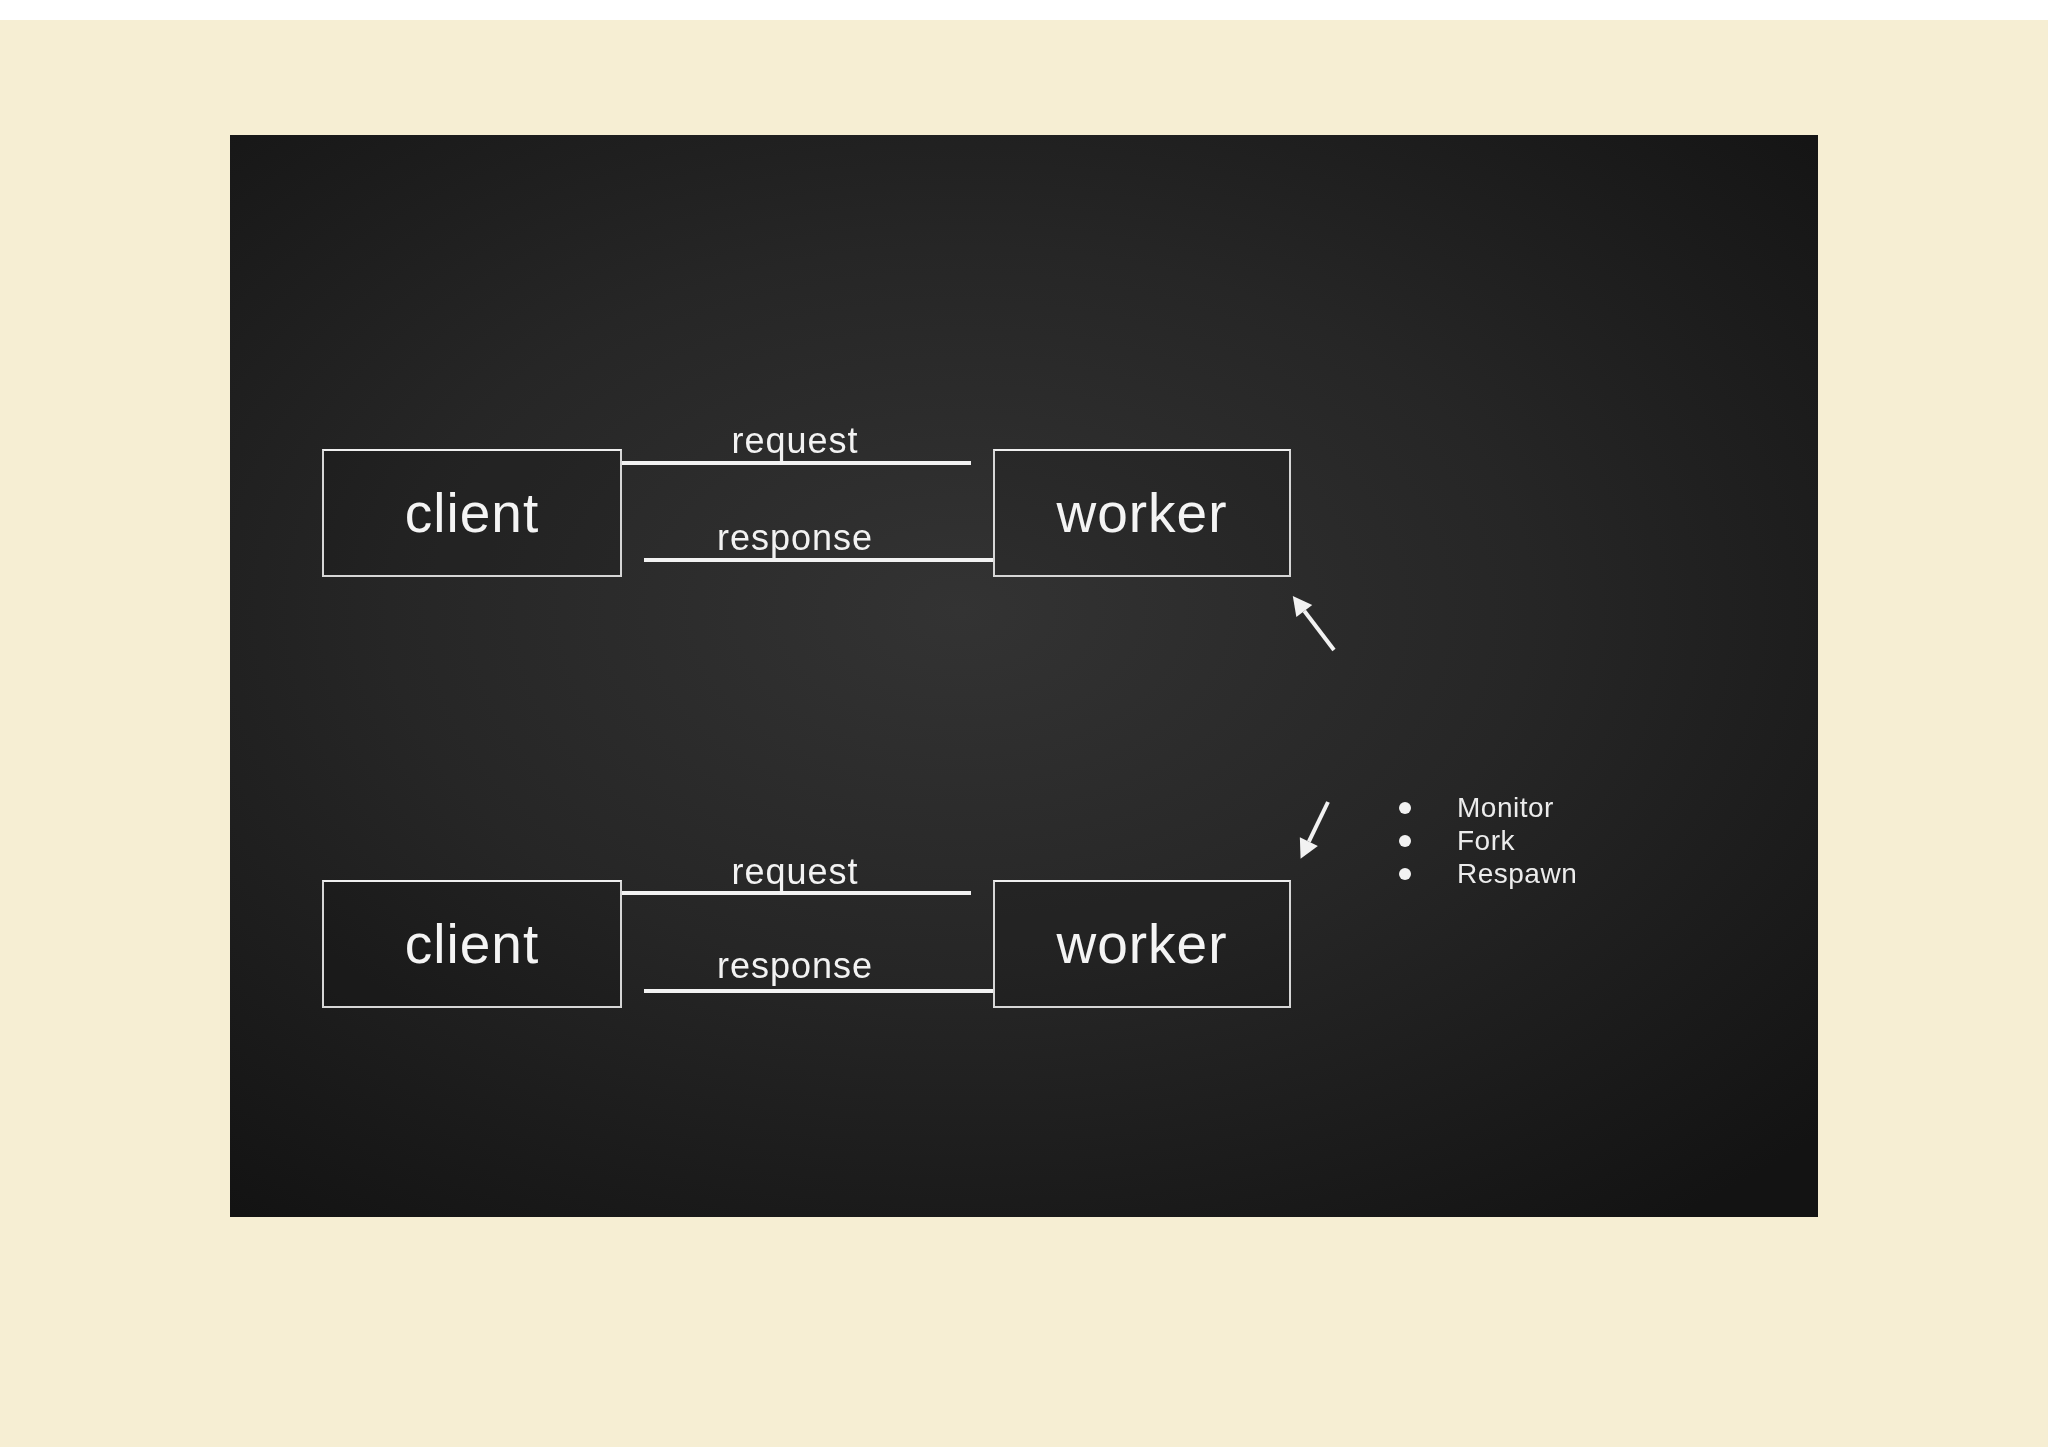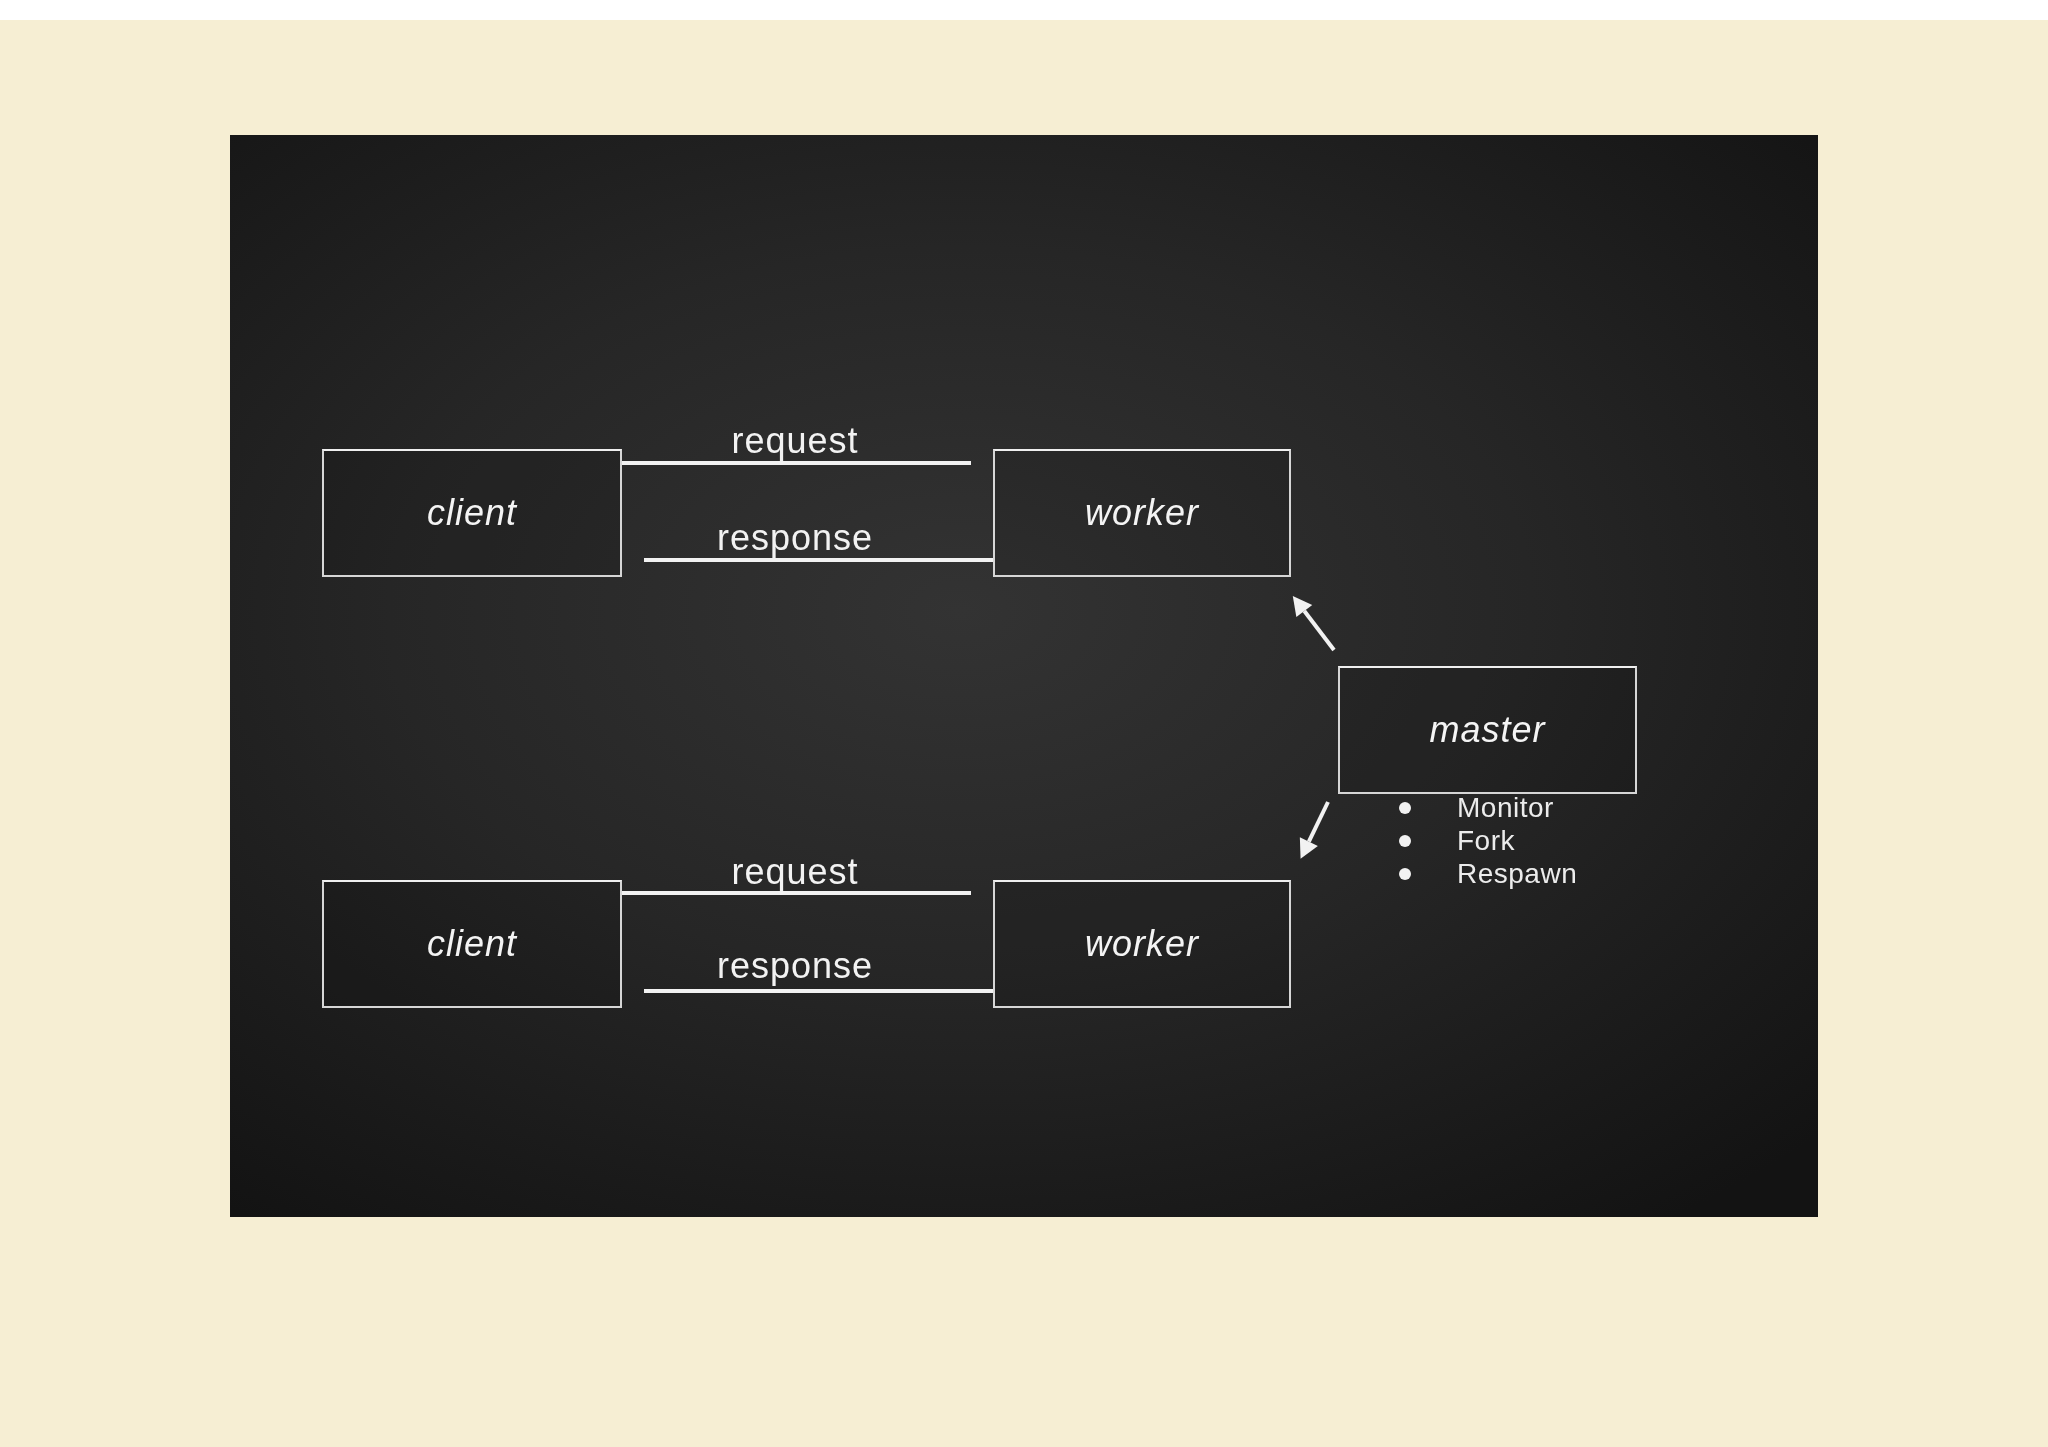--- a/index.html
+++ b/index.html
@@ -16,23 +16,22 @@
   .slide{
     position:absolute;left:230px;top:135px;width:1588px;height:1082px;
     background:radial-gradient(ellipse 75% 70% at 46% 44%, #333333 0%, #262626 48%, #1b1b1b 78%, #131313 100%);
   }
   .box{
     position:absolute;
     border:2px solid #d6d6d6;
     border-top-color:#efefef;
     box-sizing:border-box;
     display:flex;align-items:center;justify-content:center;
-    color:#f4f4f4;font-size:36px;letter-spacing:1px;
+    color:#f4f4f4;font-size:55px;letter-spacing:1px;
     background:rgba(0,0,0,0.10);
-    font-style:italic;
   }
   .nginx-box{
     position:absolute;left:697px;top:181px;width:788px;height:777px;
     border:2px solid #dedede;box-sizing:border-box;
   }
   .nginx-label{
     position:absolute;top:44px;right:20px;
     color:#f5f5f5;font-size:38px;font-weight:bold;letter-spacing:1px;
   }
   .client-top{left:92px;top:314px;width:300px;height:128px;}
@@ -90,23 +89,20 @@
   <div class="h-arrow" style="left:392px;top:756px;width:349px;">
     <span class="head head-right"></span>
   </div>
   <div class="arrow-label" style="left:565px;top:716px;">request</div>
 
   <div class="h-arrow" style="left:414px;top:854px;width:349px;">
     <span class="head head-left"></span>
   </div>
   <div class="arrow-label" style="left:565px;top:810px;">response</div>
 
-  <div class="box master-box">
-    <span>master</span>
-  </div>
 
   <div class="d-arrow" style="left:1104px;top:513px;width:49px;transform:rotate(-127.3deg);">
     <span class="head"></span>
   </div>
   <div class="d-arrow" style="left:1098px;top:665px;width:44px;transform:rotate(115.8deg);">
     <span class="head"></span>
   </div>
 
   <div class="fn-list">
     <div class="fn-item">

